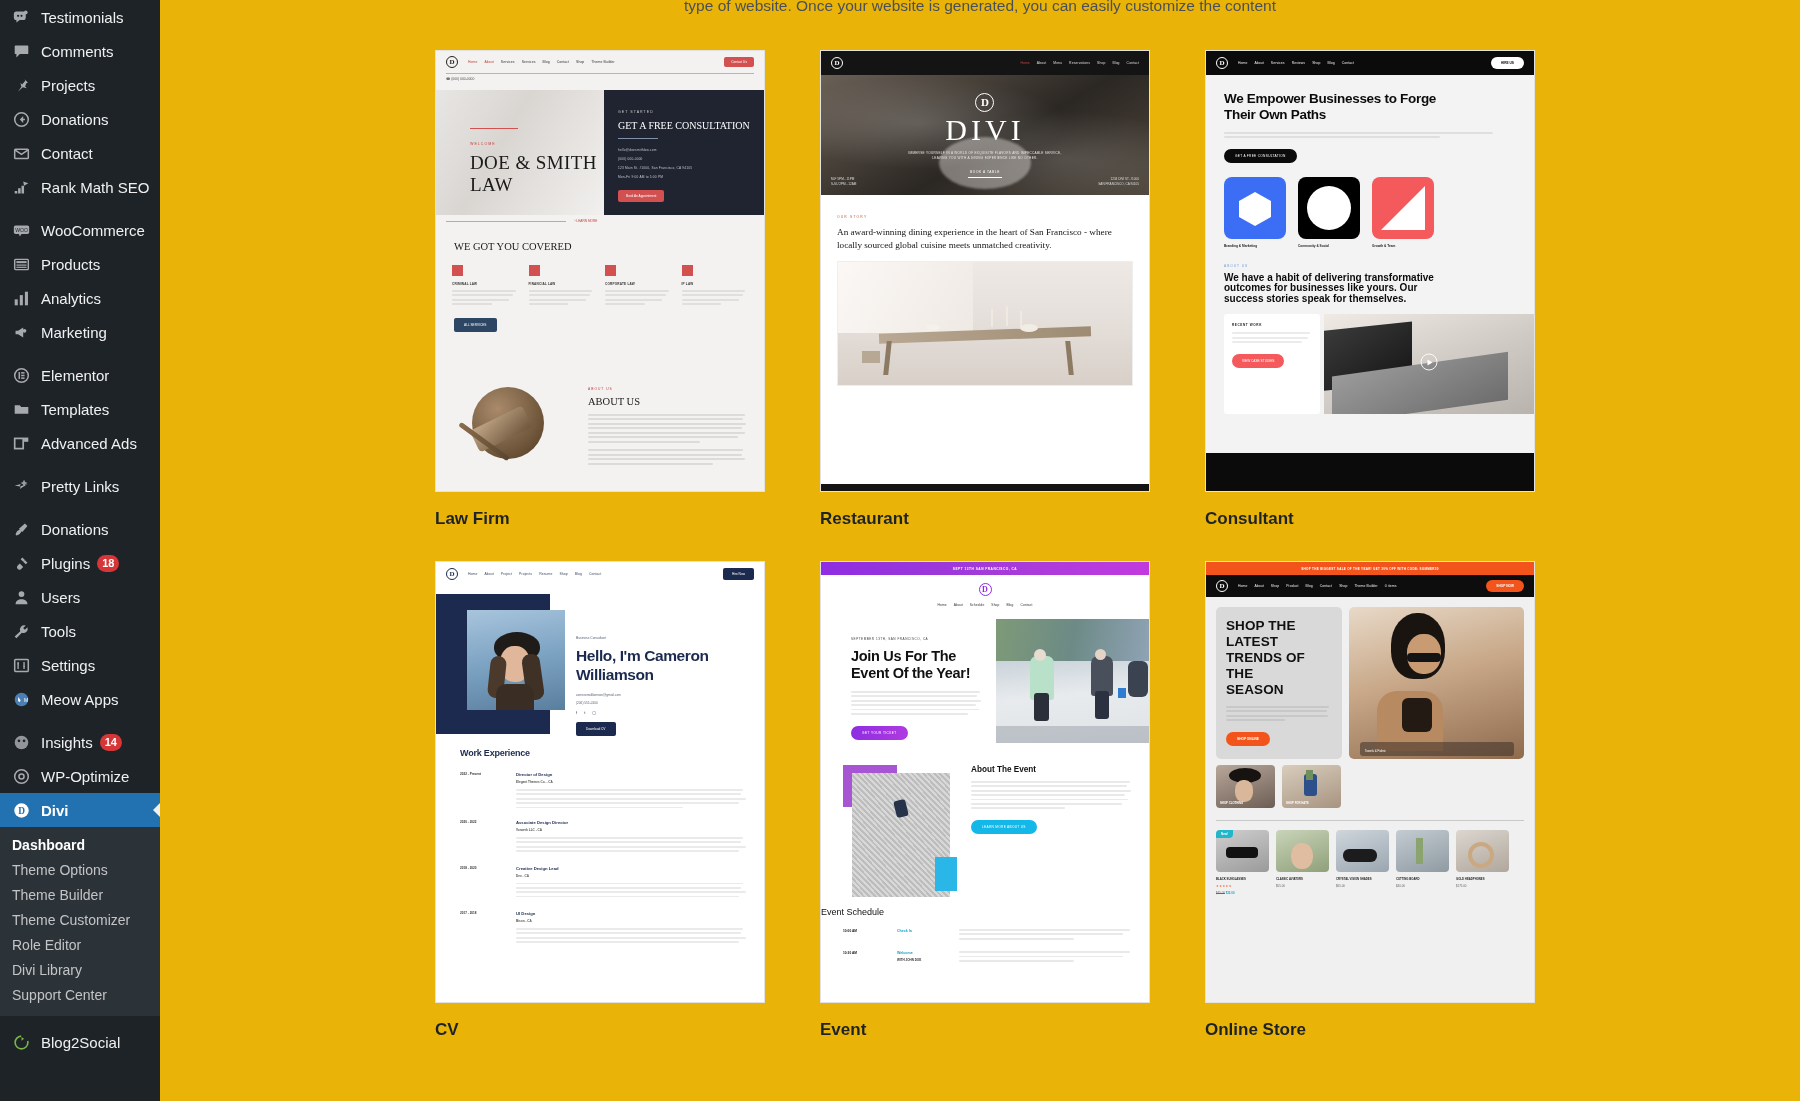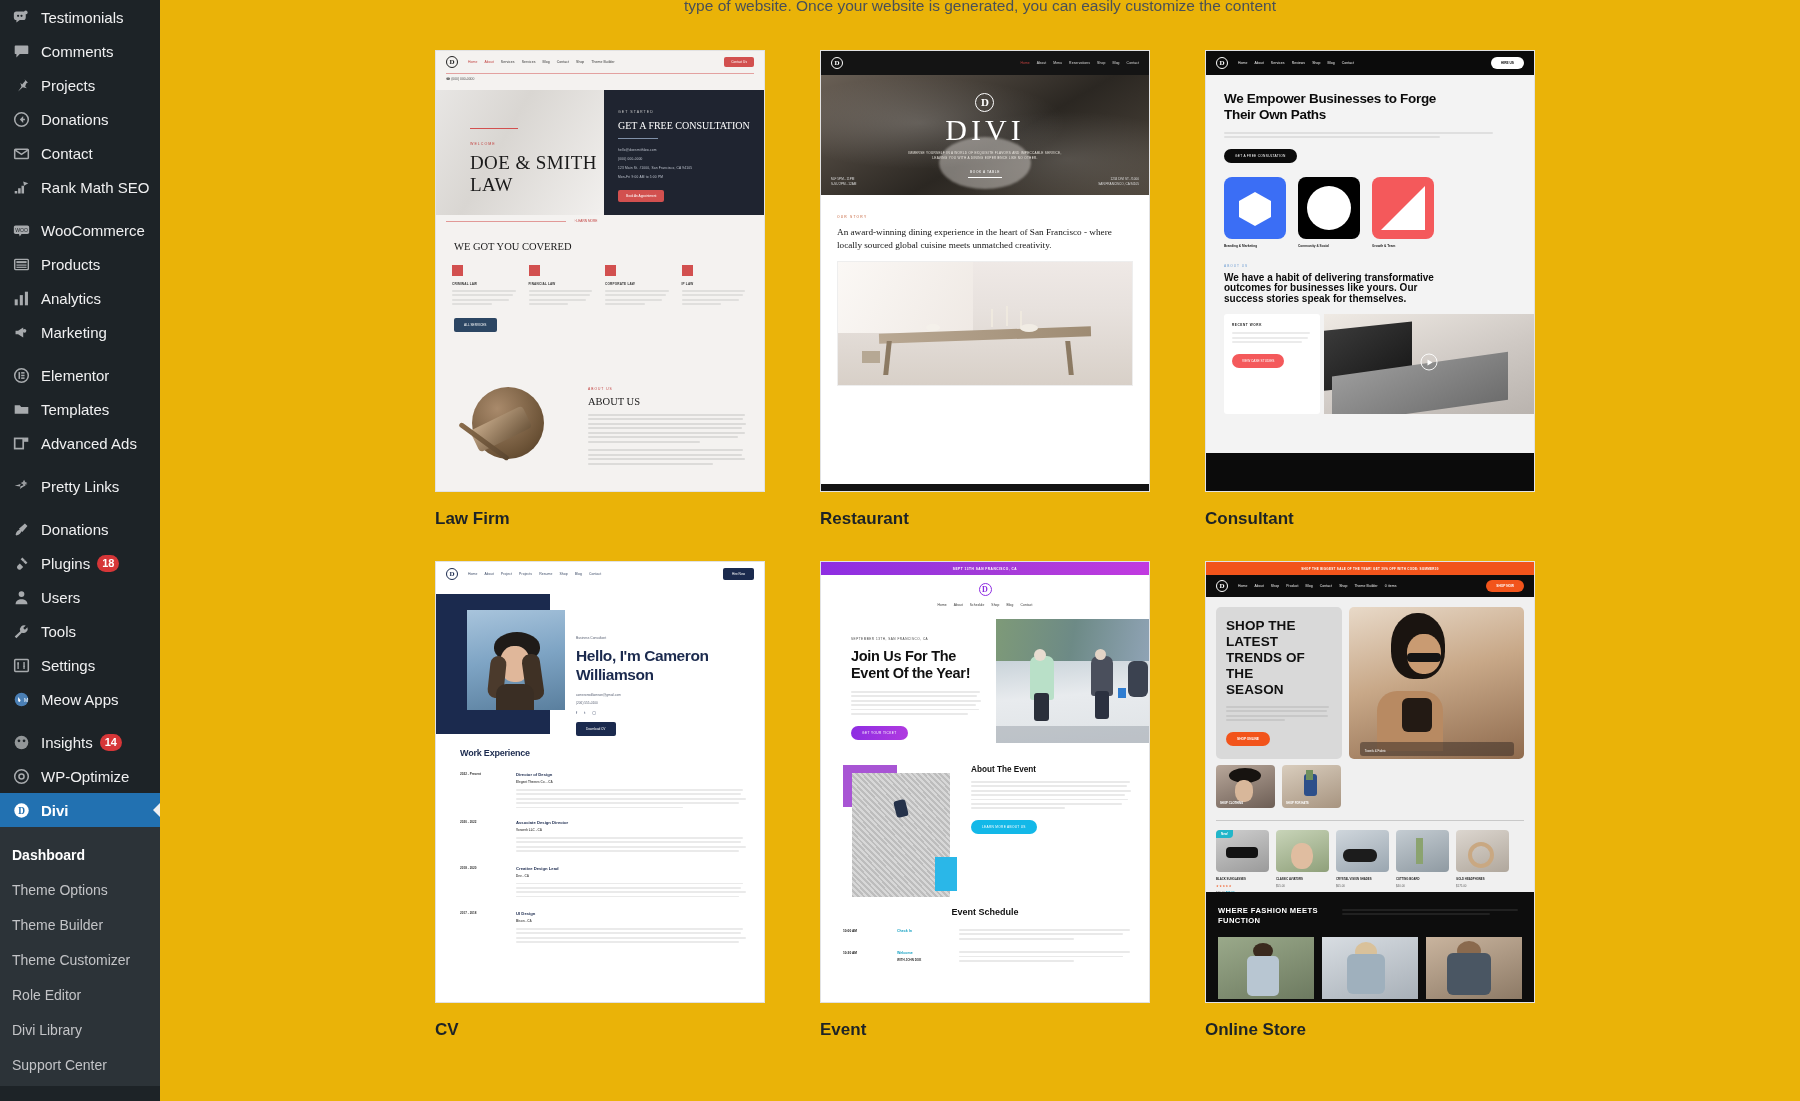--- a/index.html
+++ b/index.html
@@ -67,21 +67,20 @@
     text-align: center;
   }
   .submenu { background: #2c3338; padding: 6px 0 8px 0; }
   .submenu-item {
     display: block;
     padding: 4px 0 4px 12px;
     color: #c3c4c7;
     font-size: 14px;
     line-height: 17px;
     cursor: pointer;
-    margin-top: 10px;
   }
   .submenu-item.current { color: #fff; font-weight: 700; }
 
   
   #main {
     flex: 1 1 auto;
     height: 1101px;
     background: #eab308;
     position: relative;
     overflow: hidden;
@@ -782,21 +781,21 @@
               <div style="position:absolute;left:44%;top:22%;width:12px;height:17px;background:#25324a;border-radius:3px;transform:rotate(-14deg)"></div>
             </div>
             <div style="position:absolute;left:92px;top:92px;width:22px;height:34px;background:#2ab7e8"></div>
           </div>
           <div style="flex:1;padding-left:16px">
             <div style="font-size:8.2px;font-weight:700;color:#111;margin-bottom:7px">About The Event</div>
             <span class="ln" style="width:98%;background:#9a9a9a;height:1.8px"></span><span class="ln" style="width:96%;background:#9a9a9a;height:1.8px"></span><span class="ln" style="width:99%;background:#9a9a9a;height:1.8px"></span><span class="ln" style="width:95%;background:#9a9a9a;height:1.8px"></span><span class="ln" style="width:97%;background:#9a9a9a;height:1.8px"></span><span class="ln" style="width:93%;background:#9a9a9a;height:1.8px"></span><span class="ln" style="width:58%;background:#9a9a9a;height:1.8px"></span>
             <div class="pill" style="display:inline-block;margin-top:8px;background:#13b8e8;color:#fff;border-radius:9px;padding:5px 11px;letter-spacing:.3px">LEARN MORE ABOUT US</div>
           </div>
         </div>
-        <div style="text-align:center;font-size:9px;font-weight:700;color:#111;margin-top:18px">Event Schedule</div>
+        <div style="font-size:9px;font-weight:400;color:#111;margin-top:18px">Event Schedule</div>
         <div style="padding:12px 16px 0 22px">
 
             <div style="display:flex;margin-bottom:9px">
               <div style="width:54px;font-size:3.2px;font-weight:700;color:#111">10:00 AM</div>
               <div style="width:62px">
                 <div style="font-size:3.6px;font-weight:700;color:#1aa3c4">Check In</div>
 
               </div>
               <div style="flex:1">
                   <span class="ln" style="width:98%;background:#9a9a9a;height:1.8px"></span>
@@ -918,42 +917,19 @@
             <div style="height:42px;border-radius:4px;position:relative;overflow:hidden;background:linear-gradient(160deg,#dcd6cf,#b0a79c)">
 
               <div style="position:absolute;left:22%;top:28%;width:26px;height:26px;border-radius:50%;border:4px solid #c9a882"></div>
 
             </div>
             <div style="font-size:2.8px;font-weight:700;color:#222;margin-top:5px">GOLD HEADPHONES</div>
 
             <div style="font-size:2.9px;color:#666;margin-top:3px">$175.00</div>
           </div>
         </div>
-        <div style="position:absolute;bottom:0;left:0;right:0;height:110px;background:#0d0d0d;padding:14px 12px 0">
-          <div style="display:flex">
-            <div style="width:108px;font-size:7.6px;font-weight:800;color:#fff;line-height:10px;letter-spacing:.4px">WHERE FASHION MEETS<br>FUNCTION</div>
-            <div style="flex:1;padding-left:16px;padding-top:3px">
-                  <span class="ln" style="width:98%;background:#6a6a6a;height:1.9px"></span>
-                  <span class="ln" style="width:82%;background:#6a6a6a;height:1.9px"></span>
-                </div>
-          </div>
-          <div style="display:flex;gap:8px;margin-top:11px">
-            <div style="flex:1;height:62px;background:linear-gradient(160deg,#9aa98a,#6d7a60);position:relative;overflow:hidden">
-              <div style="position:absolute;left:36%;top:10%;width:20px;height:16px;border-radius:50%;background:#3a2a1e"></div>
-              <div style="position:absolute;left:30%;top:30%;width:32px;height:40px;background:#b8c6d2;border-radius:5px"></div>
-                </div>
-            <div style="flex:1;height:62px;background:linear-gradient(160deg,#d8dde2,#a8b0b8);position:relative;overflow:hidden">
-              <div style="position:absolute;left:34%;top:8%;width:22px;height:20px;border-radius:50%;background:#d9c19a"></div>
-              <div style="position:absolute;left:26%;top:28%;width:38px;height:40px;background:#9fb0bd;border-radius:6px"></div>
-                </div>
-            <div style="flex:1;height:62px;background:linear-gradient(160deg,#c9b49e,#8d7a66);position:relative;overflow:hidden">
-              <div style="position:absolute;left:32%;top:6%;width:24px;height:20px;border-radius:50%;background:#8a6a4e"></div>
-              <div style="position:absolute;left:22%;top:26%;width:44px;height:42px;background:#4a5663;border-radius:6px"></div>
-                </div>
-          </div>
-        </div>
       </div>
         </div>
       <div class="card-label">Online Store</div>
     </div>
     </div>
 
 </div>
 
 </body></html>

